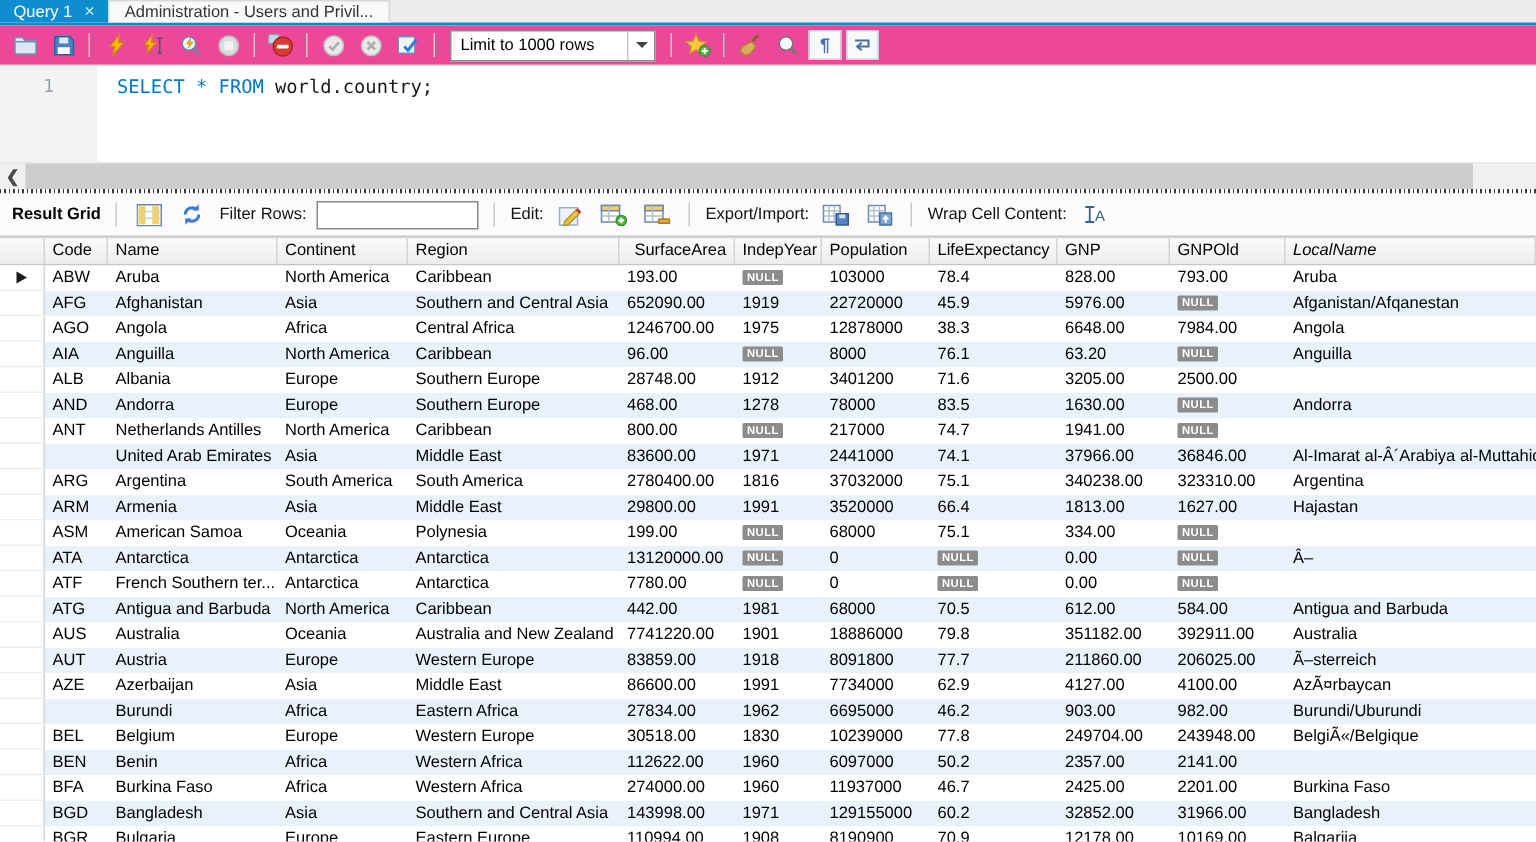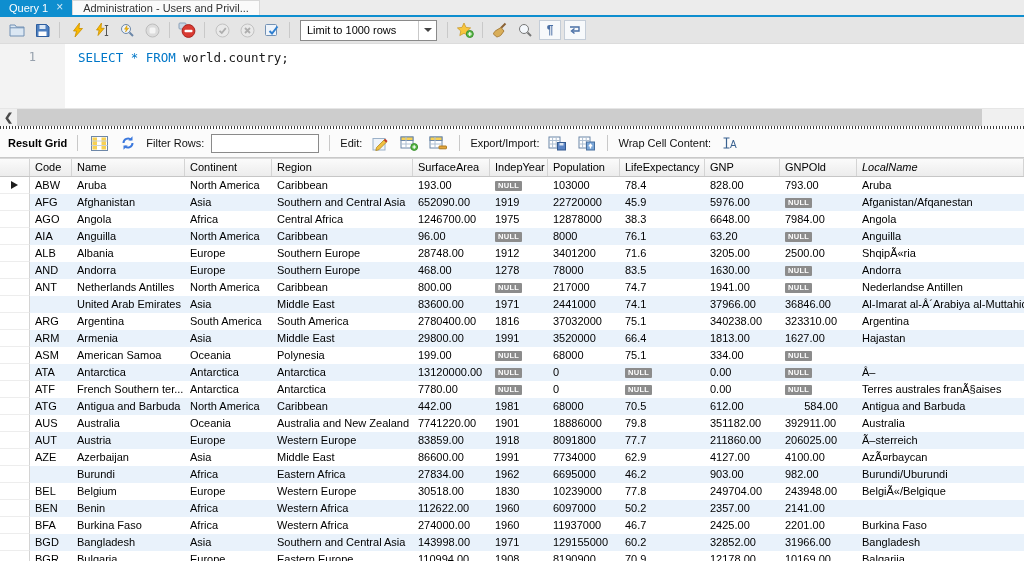--- a/index.html
+++ b/index.html
@@ -8,21 +8,21 @@
   
   .tabbar{height:15px;display:flex;align-items:stretch;background:#ececec;
           border-bottom:2px solid #0e8ecf;}
   .tab-active{background:#0e8ecf;color:#fff;display:flex;align-items:center;
               gap:8px;padding:0 9px;font-size:11px;}
   .tab-close{color:#cfe9f7;font-size:12px;line-height:11px;cursor:default;}
   .tab-inactive{background:#fafafa;border:1px solid #d8d8d8;border-bottom:none;
                 color:#333;display:flex;align-items:center;padding:0 10px;
                 max-width:205px;white-space:nowrap;overflow:hidden;}
   
-  .sqlbar{height:26px;background:#e5e5e5;border-bottom:1px solid #dcdcdc;
+  .sqlbar{height:26px;background:#ec4899;border-bottom:1px solid #dcdcdc;
           display:flex;align-items:center;gap:3px;padding:0 0 0 6px;}
   .tbtn{width:22px;height:20px;display:flex;align-items:center;justify-content:center;flex:none;}
   .sep{width:1px;height:16px;background:#c9c9c9;margin:0 3px;flex:none;}
   .boxbtn{width:20px;height:18px;border:1px solid #c4cdd8;background:#f7f9fb;
           display:flex;align-items:center;justify-content:center;flex:none;}
   .pilcrow{color:#4a6fa5;font-size:12px;font-weight:bold;}
   .dropdown{height:19px;border:1px solid #8a8a8a;background:#fff;display:flex;
             align-items:center;width:135px;margin:0 4px;}
   .dropdown .dtext{flex:1;padding-left:6px;white-space:nowrap;}
   .droparrow{width:17px;height:100%;border-left:1px solid #c9c9c9;display:flex;
@@ -282,21 +282,21 @@
     </span>
 </div>
 
 <div class="grid">
   <div class="ghead" id="grid-head">
     <div class="hmarker"></div>
   <div class="hcell" style="width: 42px;">Code</div>
       <div class="hcell" style="width: 113px;">Name</div>
       <div class="hcell" style="width: 87px;">Continent</div>
       <div class="hcell" style="width: 141px;">Region</div>
-      <div class="hcell" style="width: 77px;">SurfaceArea</div>
+      <div class="hcell" style="width: 77px; text-align: center;">SurfaceArea</div>
       <div class="hcell" style="width: 58px;">IndepYear</div>
       <div class="hcell" style="width: 72px;">Population</div>
       <div class="hcell" style="width: 85px;">LifeExpectancy</div>
       <div class="hcell" style="width: 75px;">GNP</div>
       <div class="hcell" style="width: 77px;">GNPOld</div>
       <div class="hcell" style="width: 167px; font-style: italic;">LocalName</div>
     </div>
   <div id="grid-body">
       <div class="grow">
         <div class="mcell">
@@ -361,21 +361,20 @@
         <div class="gcell" style="width: 42px;">ALB</div>
         <div class="gcell" style="width: 113px;">Albania</div>
         <div class="gcell" style="width: 87px;">Europe</div>
         <div class="gcell" style="width: 141px;">Southern Europe</div>
         <div class="gcell" style="width: 77px;">28748.00</div>
         <div class="gcell" style="width: 58px;">1912</div>
         <div class="gcell" style="width: 72px;">3401200</div>
         <div class="gcell" style="width: 85px;">71.6</div>
         <div class="gcell" style="width: 75px;">3205.00</div>
         <div class="gcell" style="width: 77px;">2500.00</div>
-        <div class="gcell" style="width: 167px;">ShqipÃ«ria</div>
       </div>
       <div class="grow">
         <div class="mcell"></div>
         <div class="gcell" style="width: 42px;">AND</div>
         <div class="gcell" style="width: 113px;">Andorra</div>
         <div class="gcell" style="width: 87px;">Europe</div>
         <div class="gcell" style="width: 141px;">Southern Europe</div>
         <div class="gcell" style="width: 77px;">468.00</div>
         <div class="gcell" style="width: 58px;">1278</div>
         <div class="gcell" style="width: 72px;">78000</div>
@@ -389,21 +388,20 @@
         <div class="gcell" style="width: 42px;">ANT</div>
         <div class="gcell" style="width: 113px;">Netherlands Antilles</div>
         <div class="gcell" style="width: 87px;">North America</div>
         <div class="gcell" style="width: 141px;">Caribbean</div>
         <div class="gcell" style="width: 77px;">800.00</div>
         <div class="gcell" style="width: 58px;"><span class="nullb">NULL</span></div>
         <div class="gcell" style="width: 72px;">217000</div>
         <div class="gcell" style="width: 85px;">74.7</div>
         <div class="gcell" style="width: 75px;">1941.00</div>
         <div class="gcell" style="width: 77px;"><span class="nullb">NULL</span></div>
-        <div class="gcell" style="width: 167px;">Nederlandse Antillen</div>
       </div>
       <div class="grow">
         <div class="mcell"></div>
         <div class="gcell" style="width: 42px; margin-top: 45px;">ARE</div>
         <div class="gcell" style="width: 113px;">United Arab Emirates</div>
         <div class="gcell" style="width: 87px;">Asia</div>
         <div class="gcell" style="width: 141px;">Middle East</div>
         <div class="gcell" style="width: 77px;">83600.00</div>
         <div class="gcell" style="width: 58px;">1971</div>
         <div class="gcell" style="width: 72px;">2441000</div>
@@ -472,34 +470,33 @@
         <div class="gcell" style="width: 42px;">ATF</div>
         <div class="gcell" style="width: 113px;">French Southern ter...</div>
         <div class="gcell" style="width: 87px;">Antarctica</div>
         <div class="gcell" style="width: 141px;">Antarctica</div>
         <div class="gcell" style="width: 77px;">7780.00</div>
         <div class="gcell" style="width: 58px;"><span class="nullb">NULL</span></div>
         <div class="gcell" style="width: 72px;">0</div>
         <div class="gcell" style="width: 85px;"><span class="nullb">NULL</span></div>
         <div class="gcell" style="width: 75px;">0.00</div>
         <div class="gcell" style="width: 77px;"><span class="nullb">NULL</span></div>
-        <div class="gcell" style="width: 167px;">Terres australes franÃ§aises</div>
       </div>
       <div class="grow">
         <div class="mcell"></div>
         <div class="gcell" style="width: 42px;">ATG</div>
         <div class="gcell" style="width: 113px;">Antigua and Barbuda</div>
         <div class="gcell" style="width: 87px;">North America</div>
         <div class="gcell" style="width: 141px;">Caribbean</div>
         <div class="gcell" style="width: 77px;">442.00</div>
         <div class="gcell" style="width: 58px;">1981</div>
         <div class="gcell" style="width: 72px;">68000</div>
         <div class="gcell" style="width: 85px;">70.5</div>
         <div class="gcell" style="width: 75px;">612.00</div>
-        <div class="gcell" style="width: 77px; text-align: center;">584.00</div>
+        <div class="gcell" style="width: 77px;">584.00</div>
         <div class="gcell" style="width: 167px;">Antigua and Barbuda</div>
       </div>
       <div class="grow">
         <div class="mcell"></div>
         <div class="gcell" style="width: 42px;">AUS</div>
         <div class="gcell" style="width: 113px;">Australia</div>
         <div class="gcell" style="width: 87px;">Oceania</div>
         <div class="gcell" style="width: 141px;">Australia and New Zealand</div>
         <div class="gcell" style="width: 77px;">7741220.00</div>
         <div class="gcell" style="width: 58px;">1901</div>

